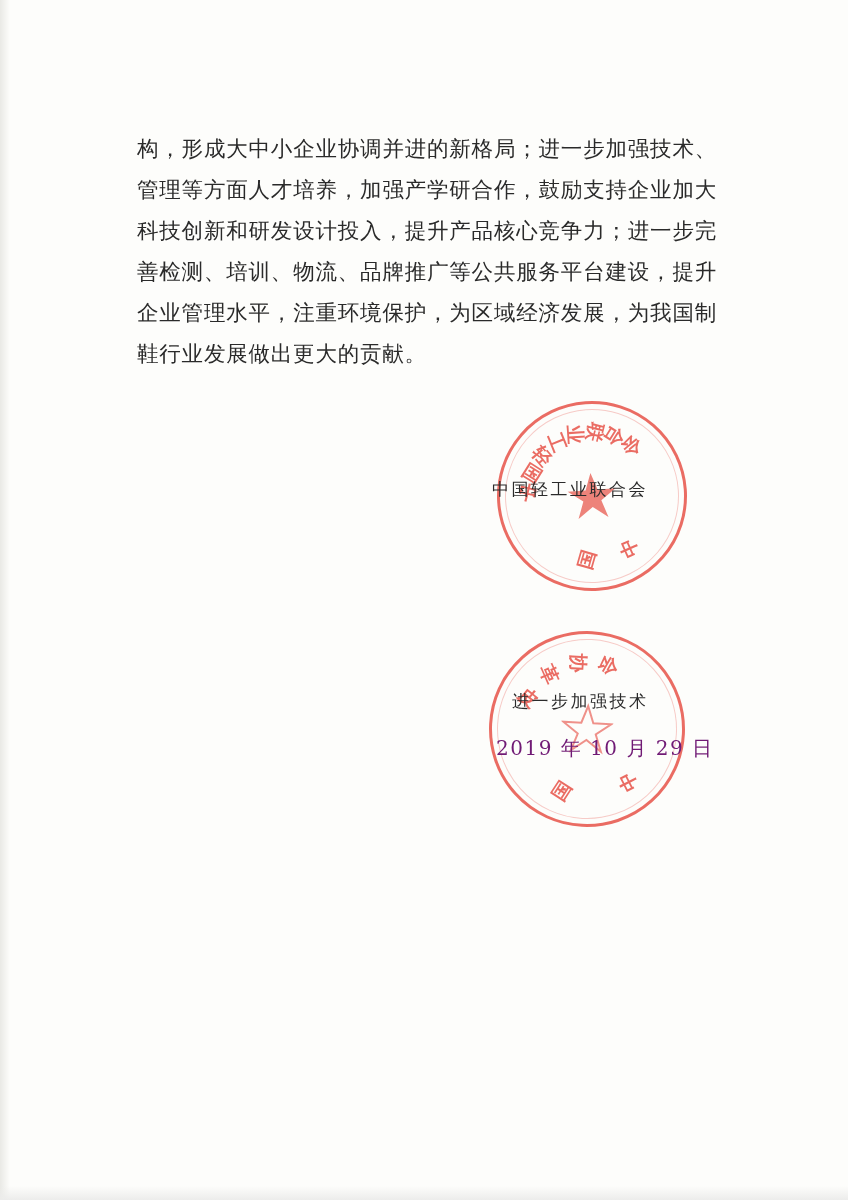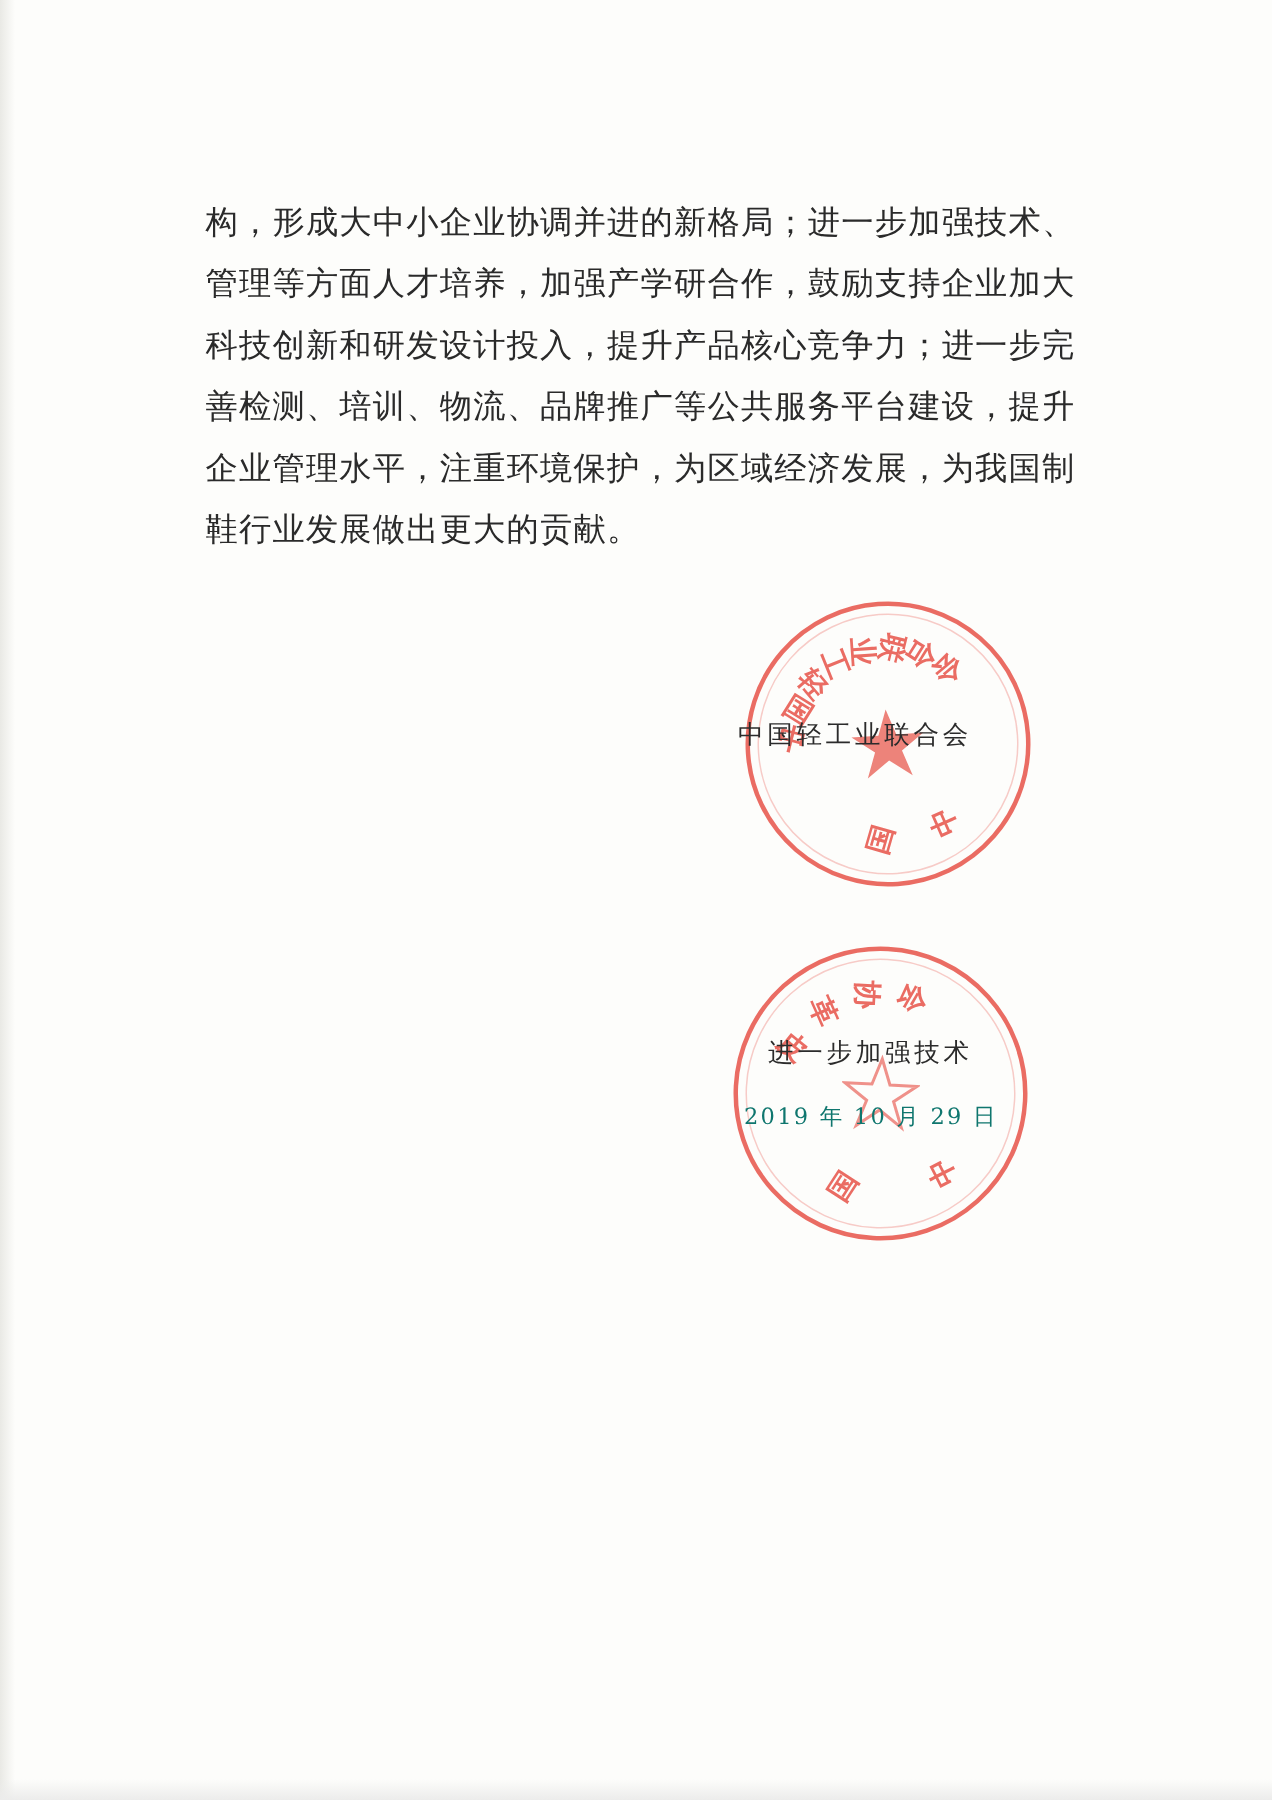--- a/index.html
+++ b/index.html
@@ -63,23 +63,23 @@
   }
   .sig-org-2 {
     position: absolute;
     left: 512px;
     top: 690px;
   }
   .sig-date {
     position: absolute;
     left: 496px;
     top: 735px;
-    font-size: 15px;
+    font-size: 20px;
     letter-spacing: 1.5px;
-    color: #0f766e;
+    color: #701a75;
     font-family: "DejaVu Serif", "Liberation Serif", serif;
     white-space: nowrap;
   }
 
   
   .stamp {
     position: absolute;
     border-radius: 50%;
     border: 3px solid #e8594f;
     opacity: 0.88;

